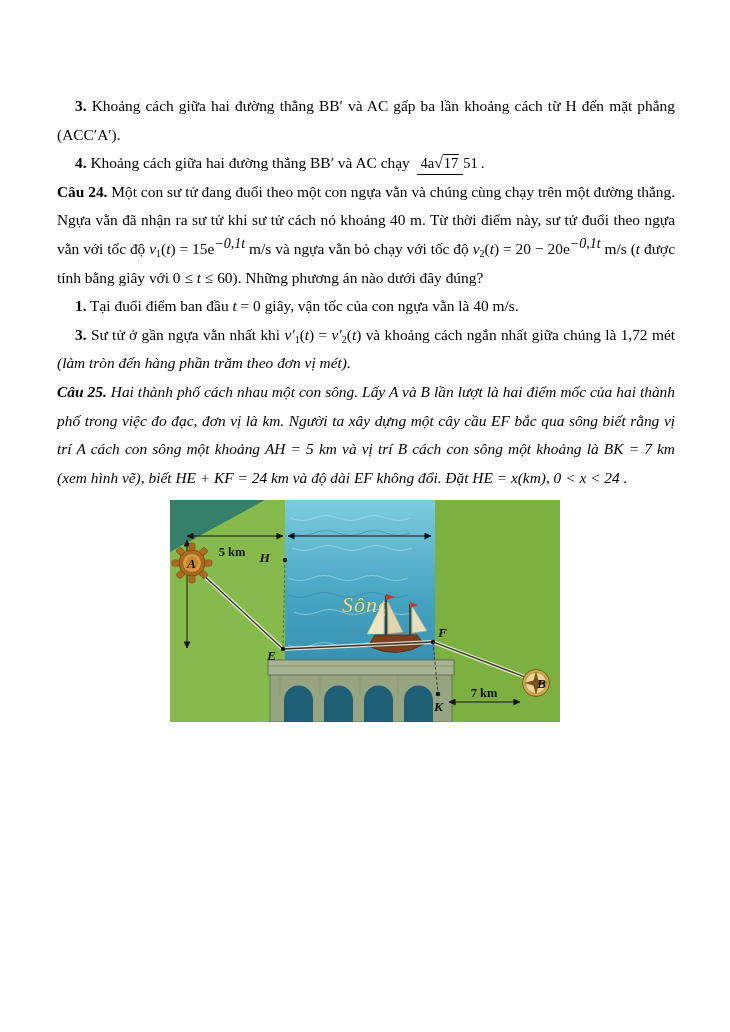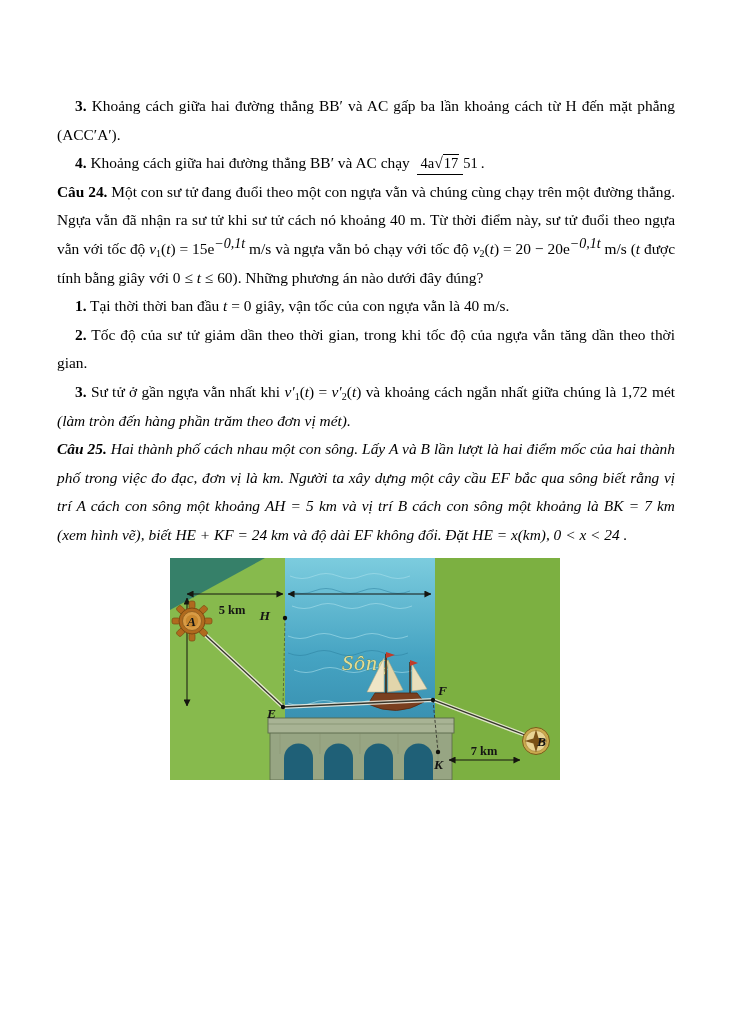--- a/index.html
+++ b/index.html
@@ -52,23 +52,22 @@
 
   <p class="para indent s3"><b>3.</b><span> Khoảng cách giữa hai đường thẳng </span><span>BB′</span><span> và </span><span>AC</span><span> gấp ba lần khoảng cách từ </span><span>H</span><span> đến mặt phẳng </span><span>(ACC′A′)</span><span>.</span></p>
 
   <p class="para indent s4"><b>4.</b><span> Khoảng cách giữa hai đường thẳng </span><span>BB′</span><span> và </span><span>AC</span><span> chạy </span><span class="frac">
         <span class="fnum"><span>4a</span><span class="sqrt-sym">√</span><span class="sqrt-rad">17</span></span>
         <span class="fden">51</span>
       </span><span>.</span></p>
 
   <p class="para c24"><b>Câu 24.</b><span> Một con sư tử đang đuổi theo một con ngựa vằn và chúng cùng chạy trên một đường thẳng. Ngựa vằn đã nhận ra sư tử khi sư tử cách nó khoảng 40 m. Từ thời điểm này, sư tử đuổi theo ngựa vằn với tốc độ </span><span class="i">v</span><sub>1</sub><span>(</span><span class="i">t</span><span>) = 15e</span><sup class="i">−0,1t</sup><span> m/s</span><span> và ngựa vằn bỏ chạy với tốc độ </span><span class="i">v</span><sub>2</sub><span>(</span><span class="i">t</span><span>) = 20 − 20e</span><sup class="i">−0,1t</sup><span> m/s (</span><span class="i">t</span><span> được tính bằng giây với 0 ≤ </span><span class="i">t</span><span> ≤ 60</span><span>). Những phương án nào dưới đây đúng?</span></p>
 
-  <p class="para indent"><b>1.</b><span> Tại thời thời ban đầu </span><span class="i">t</span><span> = 0</span><span> giây, vận tốc của con ngựa vằn là 40 m/s.</span></p>
+  <p class="para indent"><b>1.</b><span> Tại đuổi điểm ban đầu </span><span class="i">t</span><span> = 0</span><span> giây, vận tốc của con ngựa vằn là 40 m/s.</span></p>
 
-  <p class="para indent"><b>2.</b><span> Tốc độ của sư tử giảm dần theo thời gian, trong khi tốc độ của ngựa vằn tăng dần theo thời gian.</span></p>
 
   <p class="para indent"><b>3.</b><span> Sư tử ở gần ngựa vằn nhất khi </span><span class="i">v′</span><sub>1</sub><span>(</span><span class="i">t</span><span>) = </span><span class="i">v′</span><sub>2</sub><span>(</span><span class="i">t</span><span>)</span><span> và khoảng cách ngắn nhất giữa chúng là 1,72 mét </span><span class="i">(làm tròn đến hàng phần trăm theo đơn vị mét).</span></p>
 
 
   <p class="para c25"><b>Câu 25.</b><span> Hai thành phố cách nhau một con sông. Lấy A và B lần lượt là hai điểm mốc của hai thành phố trong việc đo đạc, đơn vị là km. Người ta xây dựng một cây cầu EF bắc qua sông biết rằng vị trí A cách con sông một khoảng </span><span>AH = 5 km</span><span> và vị trí B cách con sông một khoảng là </span><span>BK = 7 km</span><span> (xem hình vẽ), biết </span><span>HE + KF = 24 km</span><span> và độ dài EF không đổi. Đặt </span><span>HE = x(km), 0 &lt; x &lt; 24</span><span> .</span></p>
 
   <div class="figure-wrap">
     <svg width="390" height="222" viewBox="0 0 390 222">
       <defs>
         <linearGradient id="wg" x1="0" y1="0" x2="0" y2="1">

